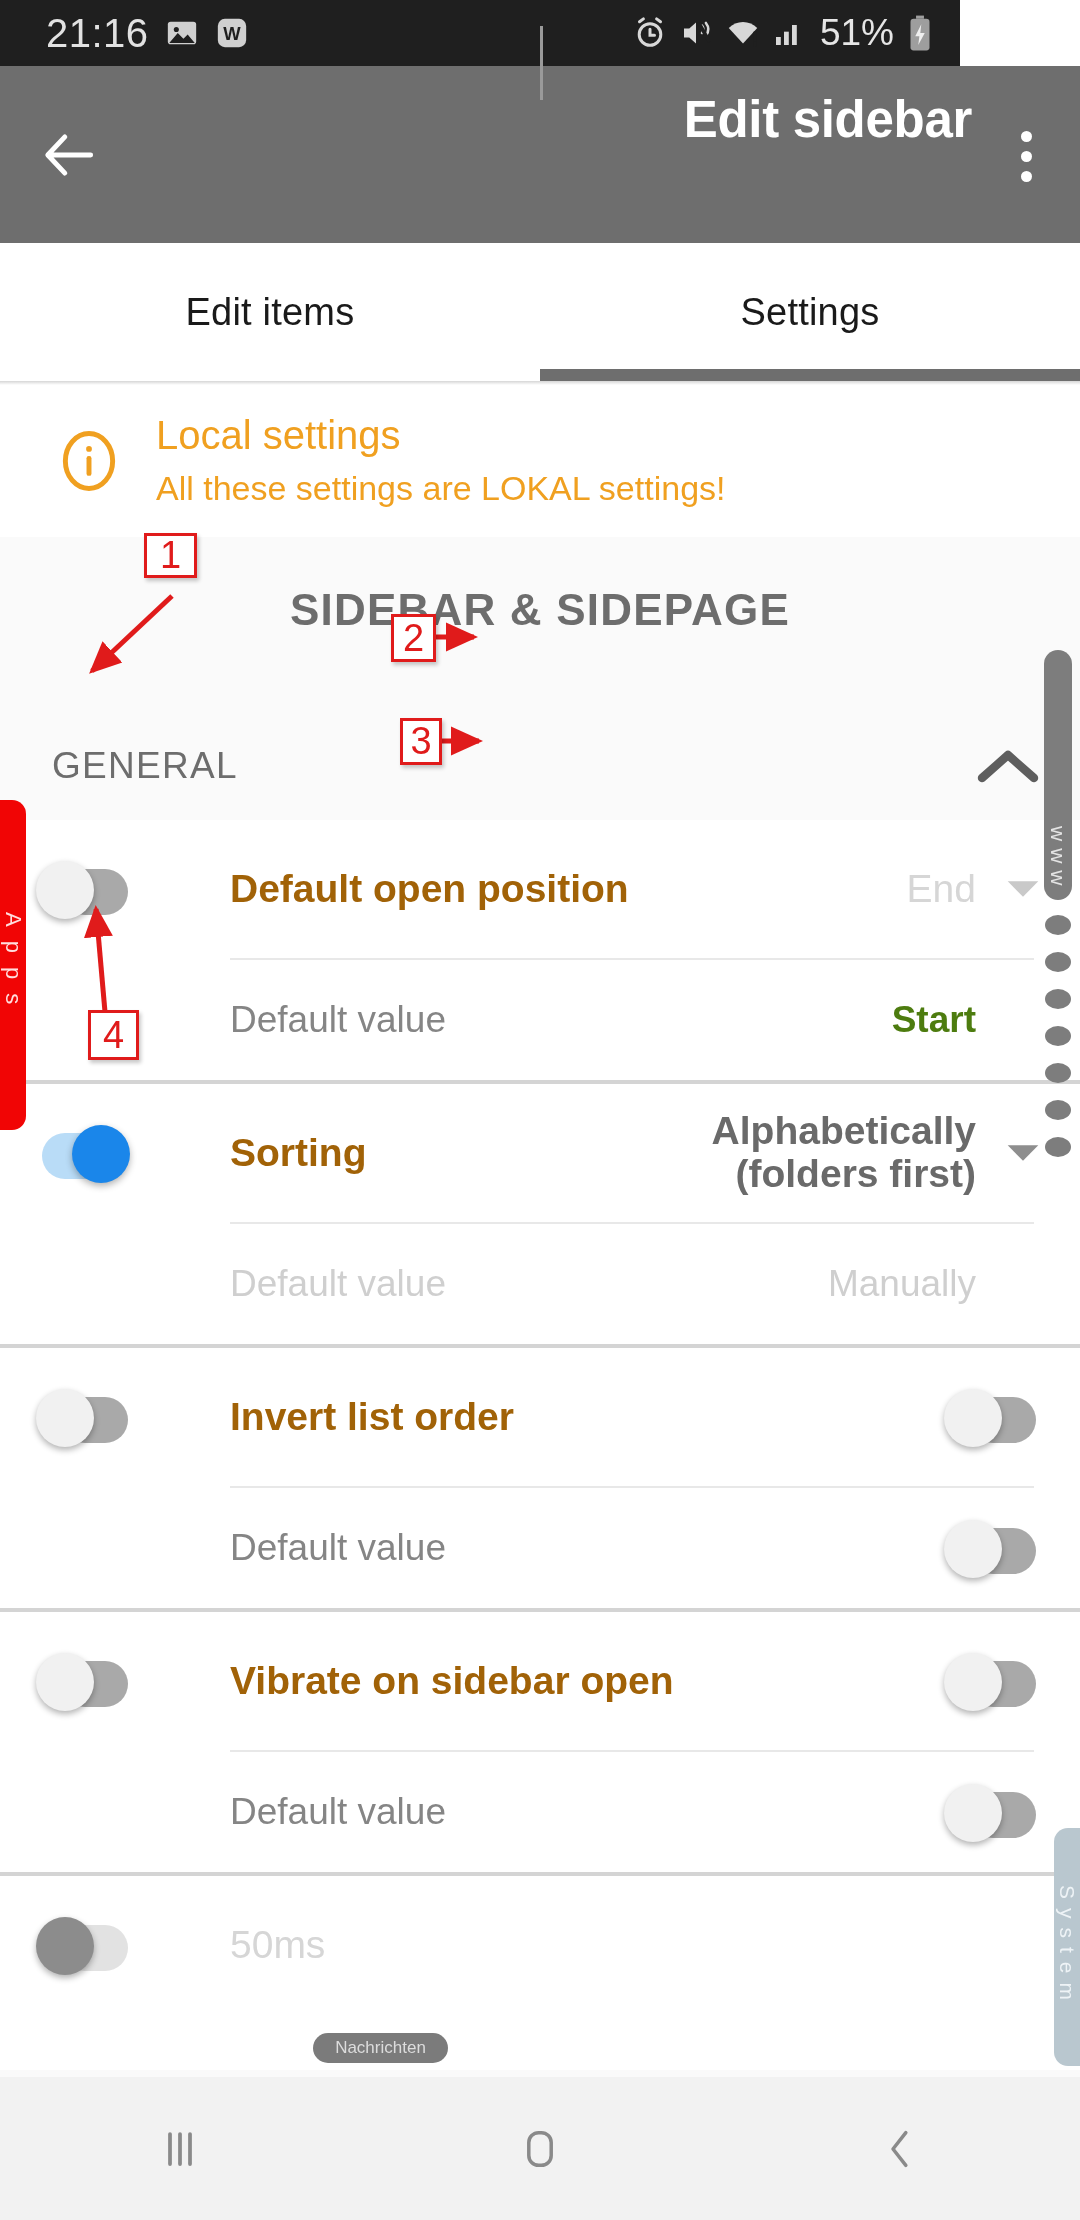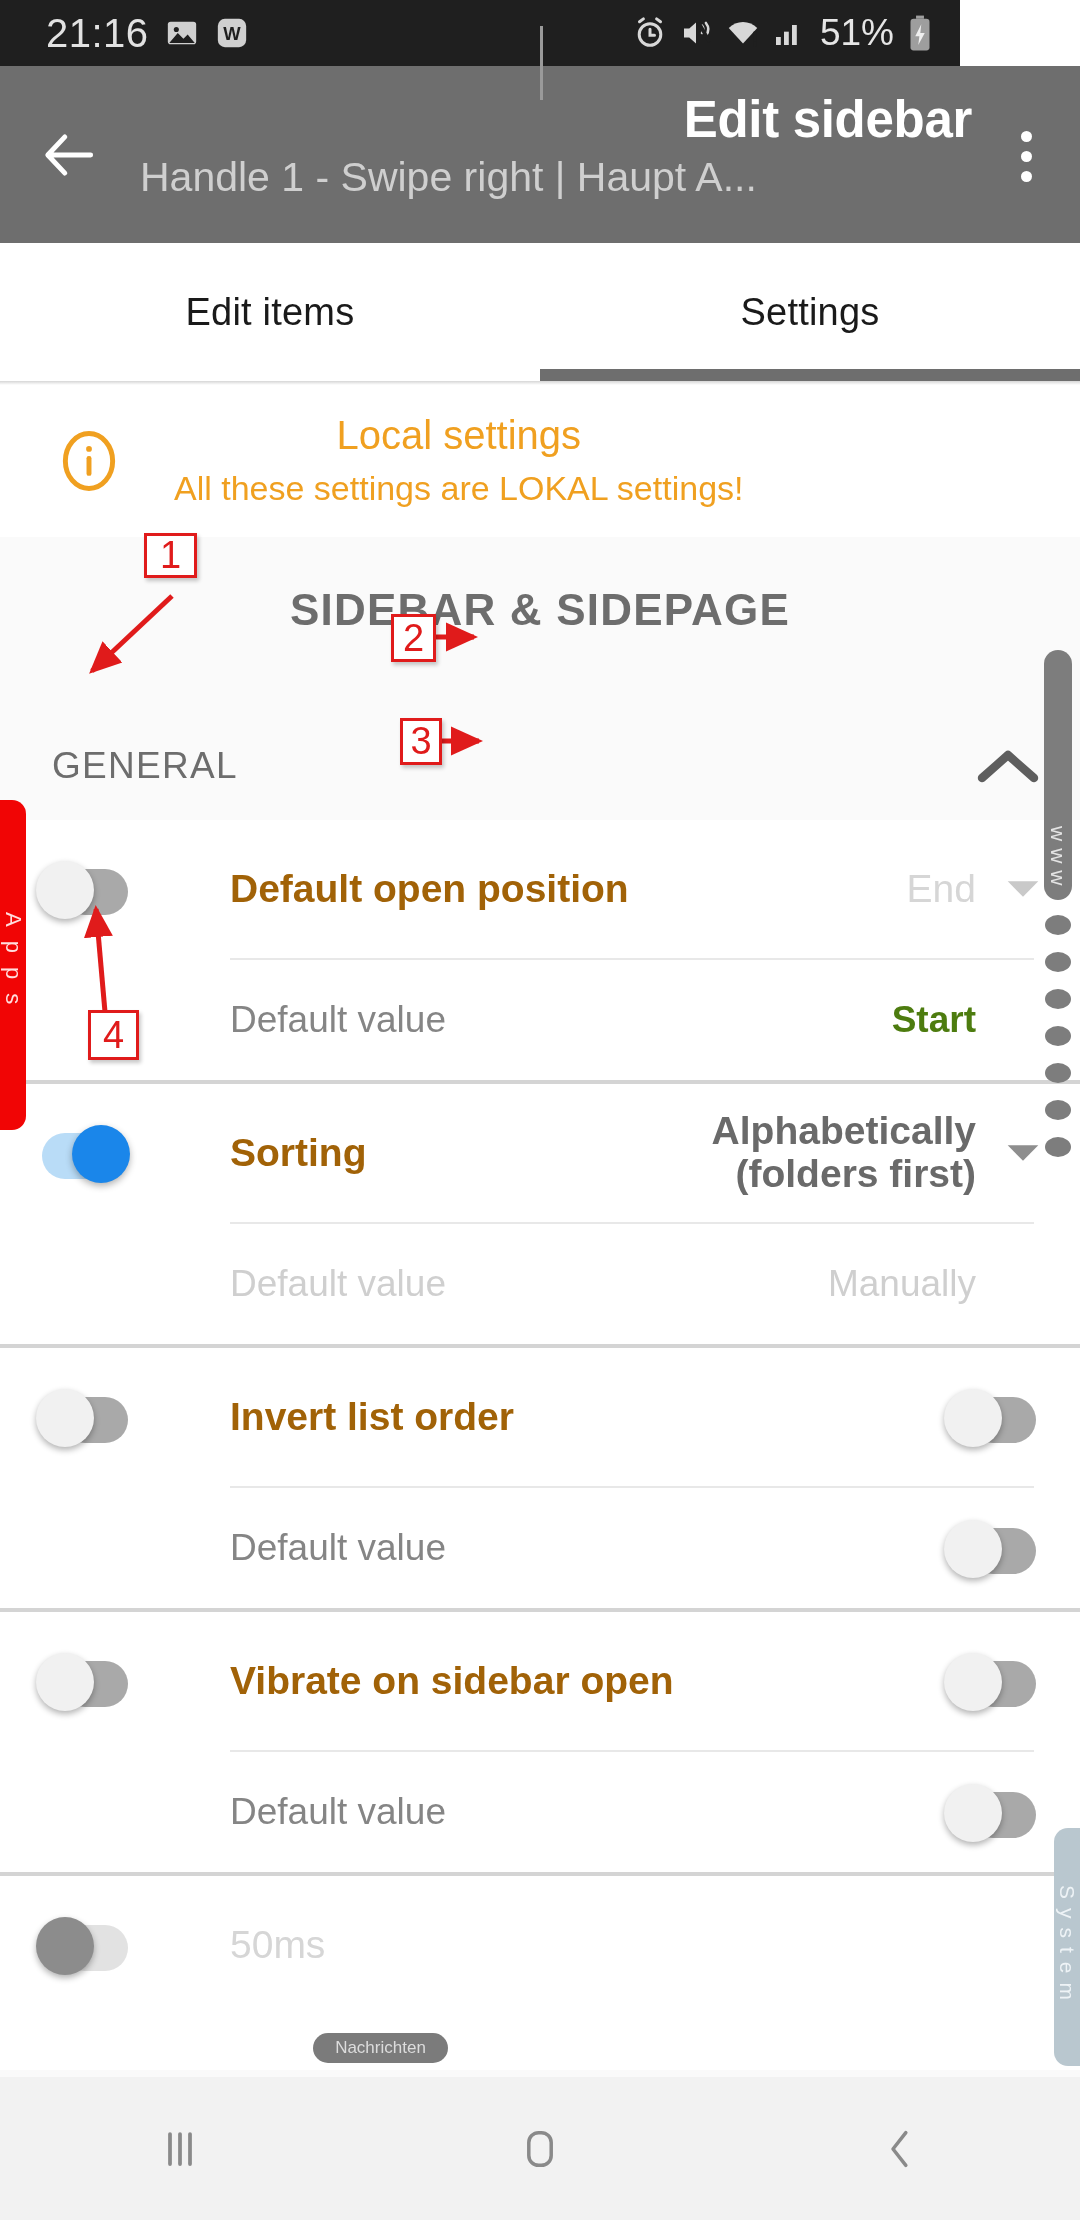--- a/index.html
+++ b/index.html
@@ -74,21 +74,21 @@
     position: absolute; top: 381px; left: 0; width: 1080px; height: 4px;
     background: linear-gradient(to bottom, rgba(0,0,0,0.16), rgba(0,0,0,0));
   }
 
   
   .banner {
     position: absolute; top: 385px; left: 0; width: 1080px; height: 152px;
     background: #ffffff; display: flex; align-items: center; padding-left: 56px;
   }
   .info-icon { width: 66px; height: 66px; flex: 0 0 auto; }
-  .banner-text { margin-left: 52px; text-align: center; }
+  .banner-text { margin-left: 34px; }
   .banner-title { font-size: 40px; color: #f0a020; line-height: 1.18; }
   .banner-sub { font-size: 34px; color: #f0a020; line-height: 1.3; margin-top: 6px; }
   .banner-shadow {
     position: absolute; top: 537px; left: 0; width: 1080px; height: 6px;
     background: linear-gradient(to bottom, rgba(0,0,0,0.13), rgba(0,0,0,0));
   }
 
   
   .body-bg {
     position: absolute; top: 537px; left: 0; width: 1080px; height: 1540px;
@@ -277,21 +277,20 @@
   </div>
 
   <div class="appbar">
     <div class="back-btn">
       <svg class="back-arrow" viewBox="0 0 24 24">
         <path d="M20 12H4M10 5L3.4 12 10 19" stroke="#ffffff" stroke-width="1.9" fill="none" stroke-linecap="round" stroke-linejoin="round"></path>
       </svg>
     </div>
     <div class="appbar-titles">
       <div class="appbar-title">Edit sidebar</div>
-      <div class="appbar-sub">Handle 1 - Swipe right | Haupt A...</div>
     </div>
     <div class="overflow-btn">
       <span class="dot3"></span>
       <span class="dot3"></span>
       <span class="dot3"></span>
     </div>
   </div>
 
   <div class="tabs">
     <div class="tab">

